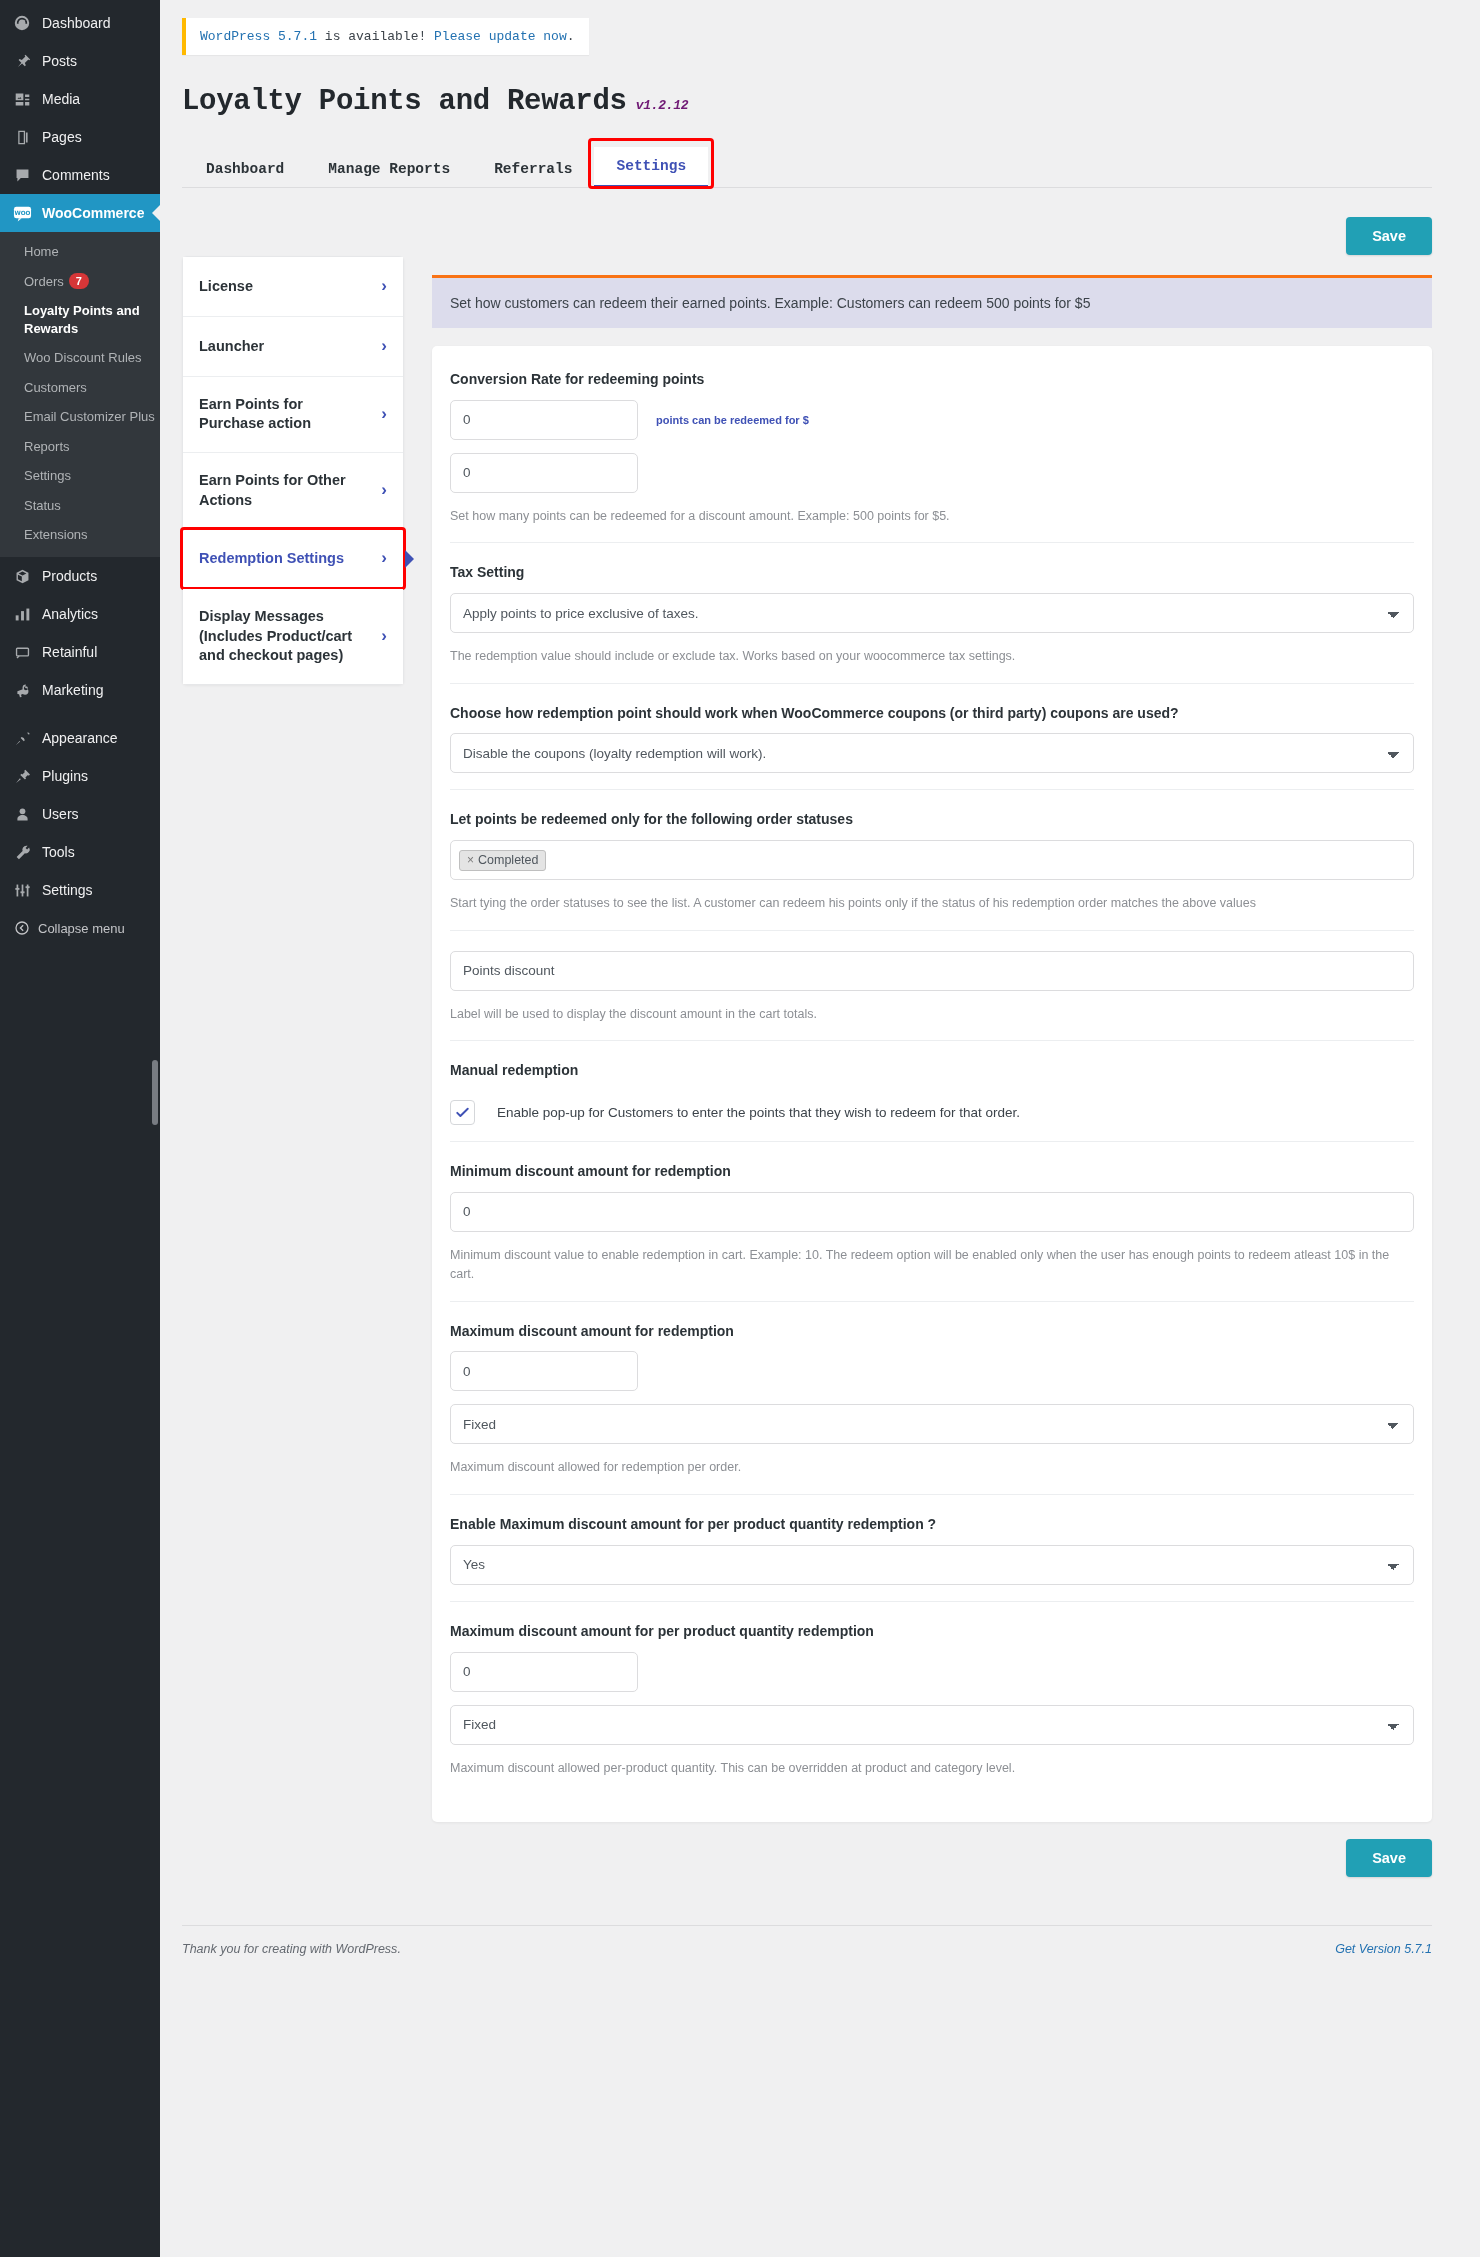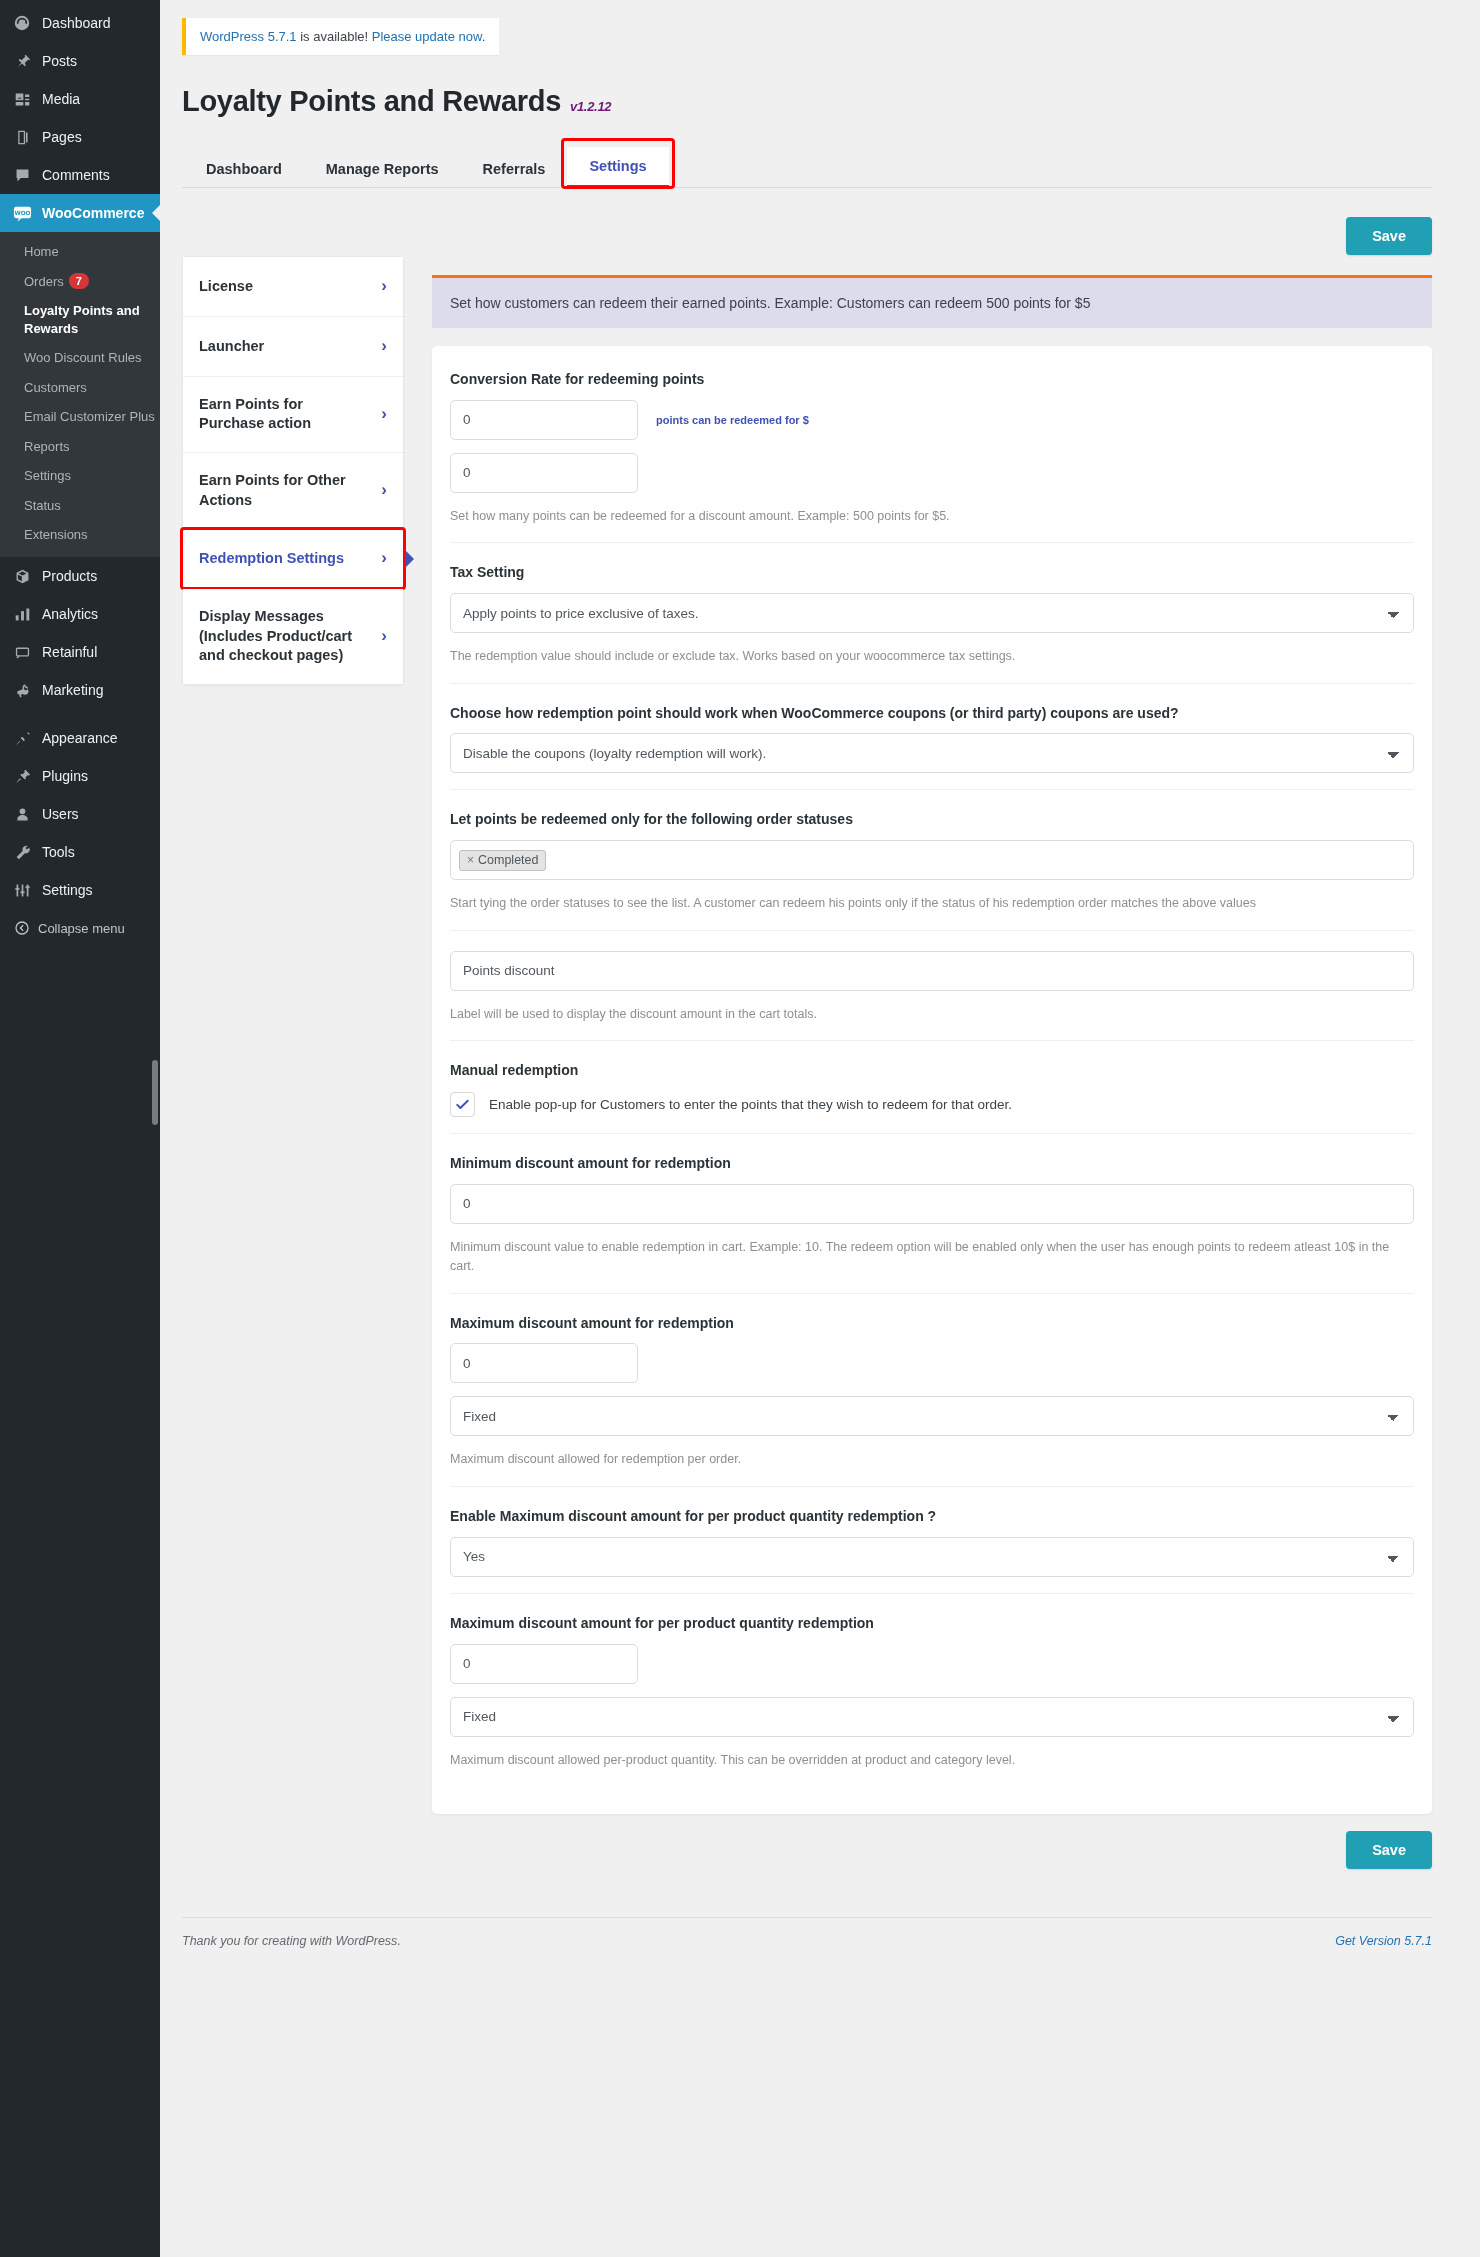--- a/index.html
+++ b/index.html
@@ -80,21 +80,21 @@
     background:#787c82; border-radius:3px;
   }
 
   
   #wpbody {
     flex: 1;
     background: #f0f0f1;
     padding: 0 0 0 0;
     position: relative;
   }
-  .inner { padding: 18px 48px 12px 22px; }
+  .inner { padding: 18px 48px 12px 22px; font-family: Liberation Mono, monospace; }
 
   .update-nag {
     background: #fff;
     border-left: 4px solid #ffb900;
     box-shadow: 0 1px 1px rgba(0,0,0,.04);
     padding: 11px 14px;
     font-size: 13px;
     color: #3c434a;
     display: inline-block;
     margin-bottom: 30px;
@@ -294,21 +294,21 @@
     font-size: 12.5px;
     color: #50575e;
     padding: 2px 7px 3px;
     display: inline-flex;
     align-items: center;
     gap: 4px;
   }
   .token .tx { color: #7a7a7a; font-size: 12px; cursor: pointer; }
 
   
-  .cb-row { display: flex; align-items: center; gap: 14px; margin-top: 12px; }
+  .cb-row { display: flex; align-items: center; gap: 22px; margin-top: 20px; }
   .cb {
     width: 25px; height: 25px;
     border: 1px solid #d5d7da;
     border-radius: 4px;
     background: #fff;
     display: flex; align-items: center; justify-content: center;
     cursor: pointer;
     flex: 0 0 25px;
   }
   .cb svg { width: 15px; height: 15px; }

